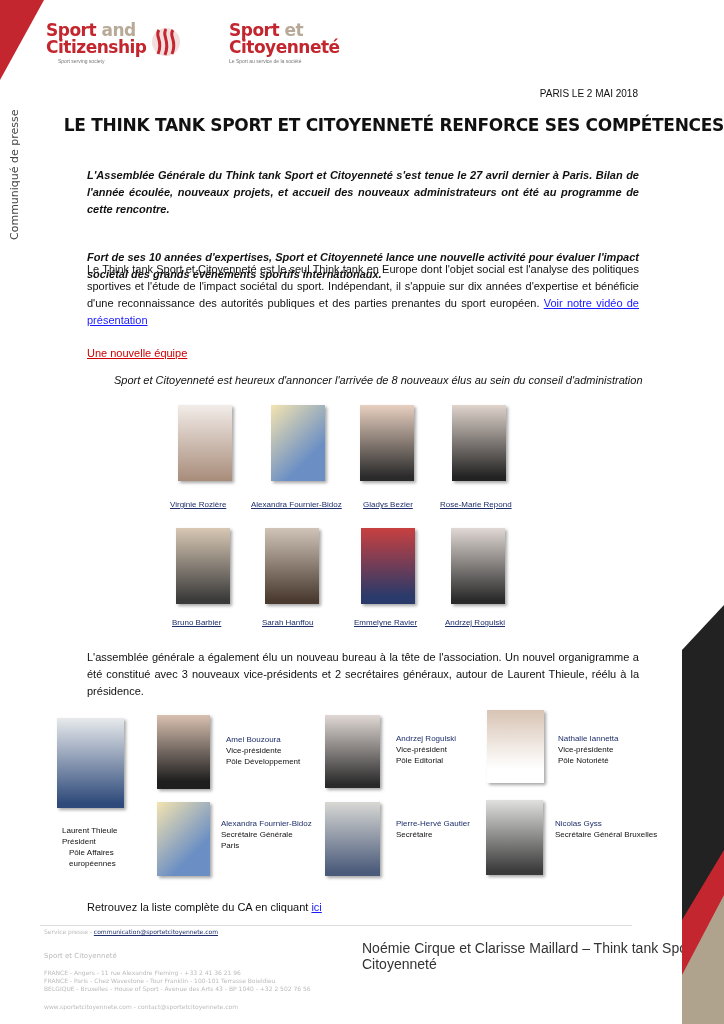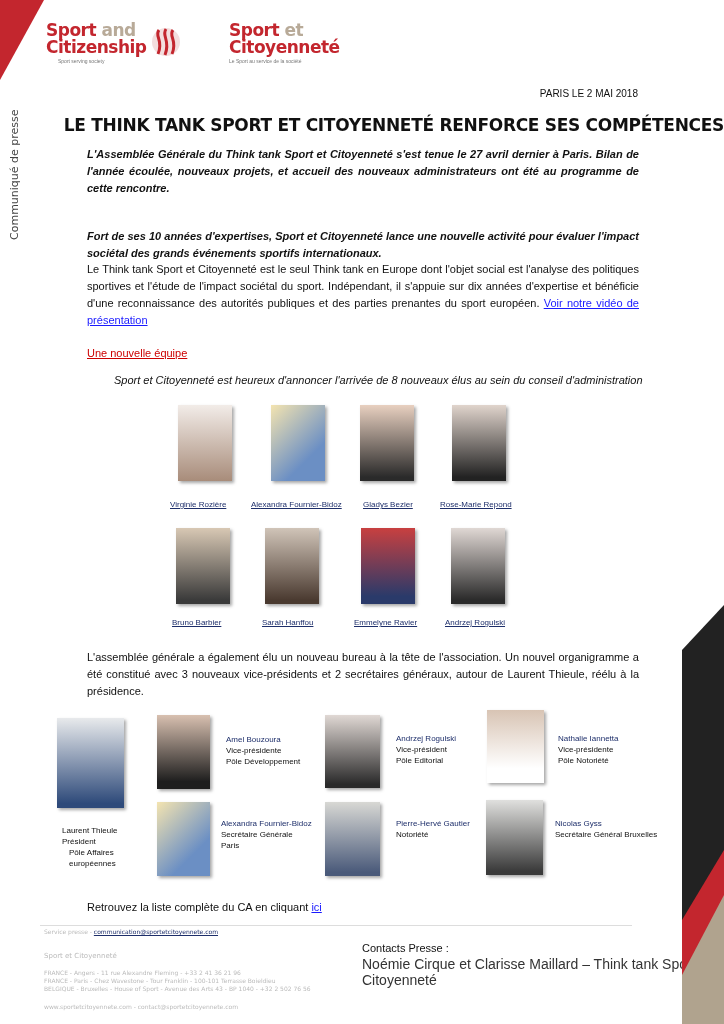--- a/index.html
+++ b/index.html
@@ -10,21 +10,21 @@
   .logo-en { left:46px; top:22px; line-height:1; }
   .logo-fr { left:193px; top:22px; line-height:1;margin-left:36px; }
   .logo-title { font-family:"DejaVu Sans", sans-serif; font-weight:bold; font-size:17px; color:#c3262e; letter-spacing:-0.5px; display:block; }
   .logo-title .light { color:#b8aa98; }
   .logo-tag { font-size:5px; color:#777; margin-top:3px; display:block; padding-left:12px; }
   .logo-mark { left:150px; top:26px; width:32px; height:32px; }
   .side-label { left:8px; top:240px; transform-origin:left top; transform:rotate(-90deg); font-family:"DejaVu Sans", sans-serif; font-size:11px; color:#444; white-space:nowrap; }
   .date { right:86px; top:88px; font-size:10px; color:#111; }
   .title { left:0; width:724px; top:115px; text-align:right; font-family:"DejaVu Sans", sans-serif; font-weight:bold; font-size:17px; letter-spacing:-0.3px; }
   .para { left:87px; width:552px; font-size:11px; line-height:17px; text-align:justify; }
-  .para.bi { font-weight:bold; font-style:italic; }
+  .para.bi { font-weight:bold; font-style:italic;margin-top:21px; }
   .link { color:#1a1aff; text-decoration:underline; cursor:pointer; }
   .red-link { color:#cc0000; text-decoration:underline; font-size:11px; }
   .photo { position:absolute; box-shadow:2px 2px 3px rgba(0,0,0,0.35); }
   .name-link { position:absolute; font-size:8px; color:#1d2e6a; text-decoration:underline; white-space:nowrap; cursor:pointer; text-align:center; }
   .role { position:absolute; font-size:8px; line-height:11px; color:#111; }
   .role .nm { color:#1d2e6a; display:block; cursor:pointer; }
   .hr { left:40px; top:925px; width:592px; height:1px; background:#ddd; }
   .foot { font-family:"DejaVu Sans", sans-serif; color:#bbb; font-size:6px; line-height:8px; white-space:nowrap; }
   .foot .mail { color:#1d2e6a; text-decoration:underline; }
   .contacts { left:362px; top:940px; font-size:11px; line-height:16px; color:#111; }
@@ -122,21 +122,21 @@
 <div class="photo" style="left:157px; top:802px; width:53px; height:74px; background:linear-gradient(135deg,#f4e4b0,#6b8fc4 70%);"></div>
 <div class="role" style="left:221px; top:818px;">
   <a class="nm">Alexandra Fournier-Bidoz</a>
   <span style="display:block">Secrétaire Générale</span>
   <span style="display:block">Paris</span>
 </div>
 
 <div class="photo" style="left:325px; top:802px; width:55px; height:74px; background:linear-gradient(#d8d8d4,#4a5a7a 95%);"></div>
 <div class="role" style="left:396px; top:818px;">
   <a class="nm">Pierre-Hervé Gautier</a>
-  <span style="display:block">Notoriété</span>
+  <span style="display:block">Secrétaire</span>
 </div>
 
 <div class="photo" style="left:486px; top:800px; width:57px; height:75px; background:linear-gradient(#e0e0de,#3a3a3a 95%);"></div>
 <div class="role" style="left:555px; top:818px;">
   <a class="nm">Nicolas Gyss</a>
   <span style="display:block">Secrétaire Général Bruxelles</span>
 </div>
 
 <div class="abs" style="left:87px; top:901px; font-size:11px;">
   <span>Retrouvez la liste complète du CA en cliquant </span><a class="link">ici</a>
@@ -147,21 +147,20 @@
 <div class="abs foot" style="left:44px; top:928px;">
   <span>Service presse - </span><a class="mail">communication@sportetcitoyennete.com</a>
 </div>
 <div class="abs foot" style="left:44px; top:952px; font-size:7px;">Sport et Citoyenneté</div>
 <div class="abs foot" style="left:44px; top:969px;">FRANCE - Angers - 11 rue Alexandre Fleming - +33 2 41 36 21 96</div>
 <div class="abs foot" style="left:44px; top:977px;">FRANCE - Paris - Chez Wavestone - Tour Franklin - 100-101 Terrasse Boieldieu</div>
 <div class="abs foot" style="left:44px; top:985px;">BELGIQUE - Bruxelles - House of Sport - Avenue des Arts 43 - BP 1040 - +32 2 502 76 56</div>
 <div class="abs foot" style="left:44px; top:1003px;">www.sportetcitoyennete.com - contact@sportetcitoyennete.com</div>
 
 <div class="abs contacts">
-  <div>Contacts Presse :</div>
   <div class="sm">Noémie Cirque et Clarisse Maillard – Think tank Sport et Citoyenneté</div>
 </div>
 
 <svg class="abs stripe" viewBox="0 0 42 424" preserveAspectRatio="none">
   <polygon points="0,50 42,5 42,424 0,424" fill="#222"></polygon>
   <polygon points="0,320 42,250 42,424 0,424" fill="#c3262e"></polygon>
   <polygon points="0,375 42,295 42,424 0,424" fill="#b0a38e"></polygon>
 </svg>
 
 </body></html>

